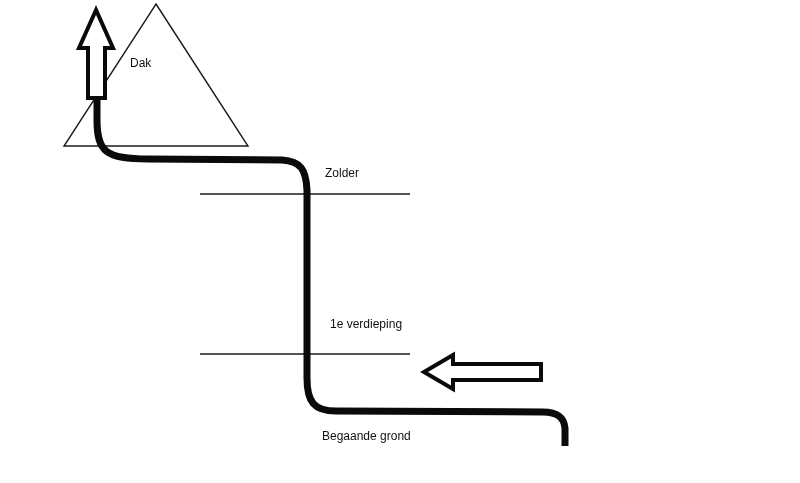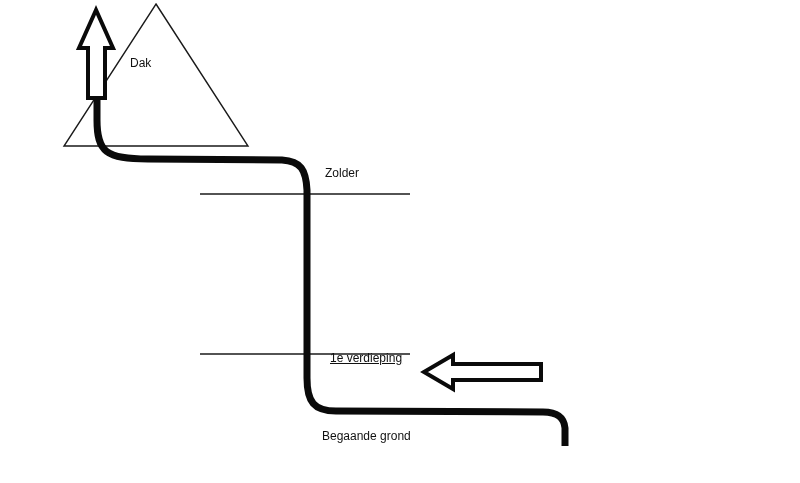--- a/index.html
+++ b/index.html
@@ -22,21 +22,21 @@
   }
   .diagram-label {
     position: absolute;
     font-size: 12px;
     color: #111111;
     white-space: nowrap;
     line-height: 1;
   }
   .label-dak            { left: 130px; top: 57px;  }
   .label-zolder         { left: 325px; top: 167px; text-align: right; }
-  .label-verdieping     { left: 330px; top: 352px; text-decoration: underline; }
+  .label-verdieping     { left: 330px; top: 318px; }
   .label-begaande-grond { left: 322px; top: 430px; text-align: right; }
 </style>
 </head>
 <body>
 
 <div id="canvas">
 
   <svg id="drawing" width="800" height="483" viewBox="0 0 800 483">
 
     <path d="M 156 4 L 248 146 L 64 146 Z" fill="none" stroke="#1a1a1a" stroke-width="1.4"></path>

